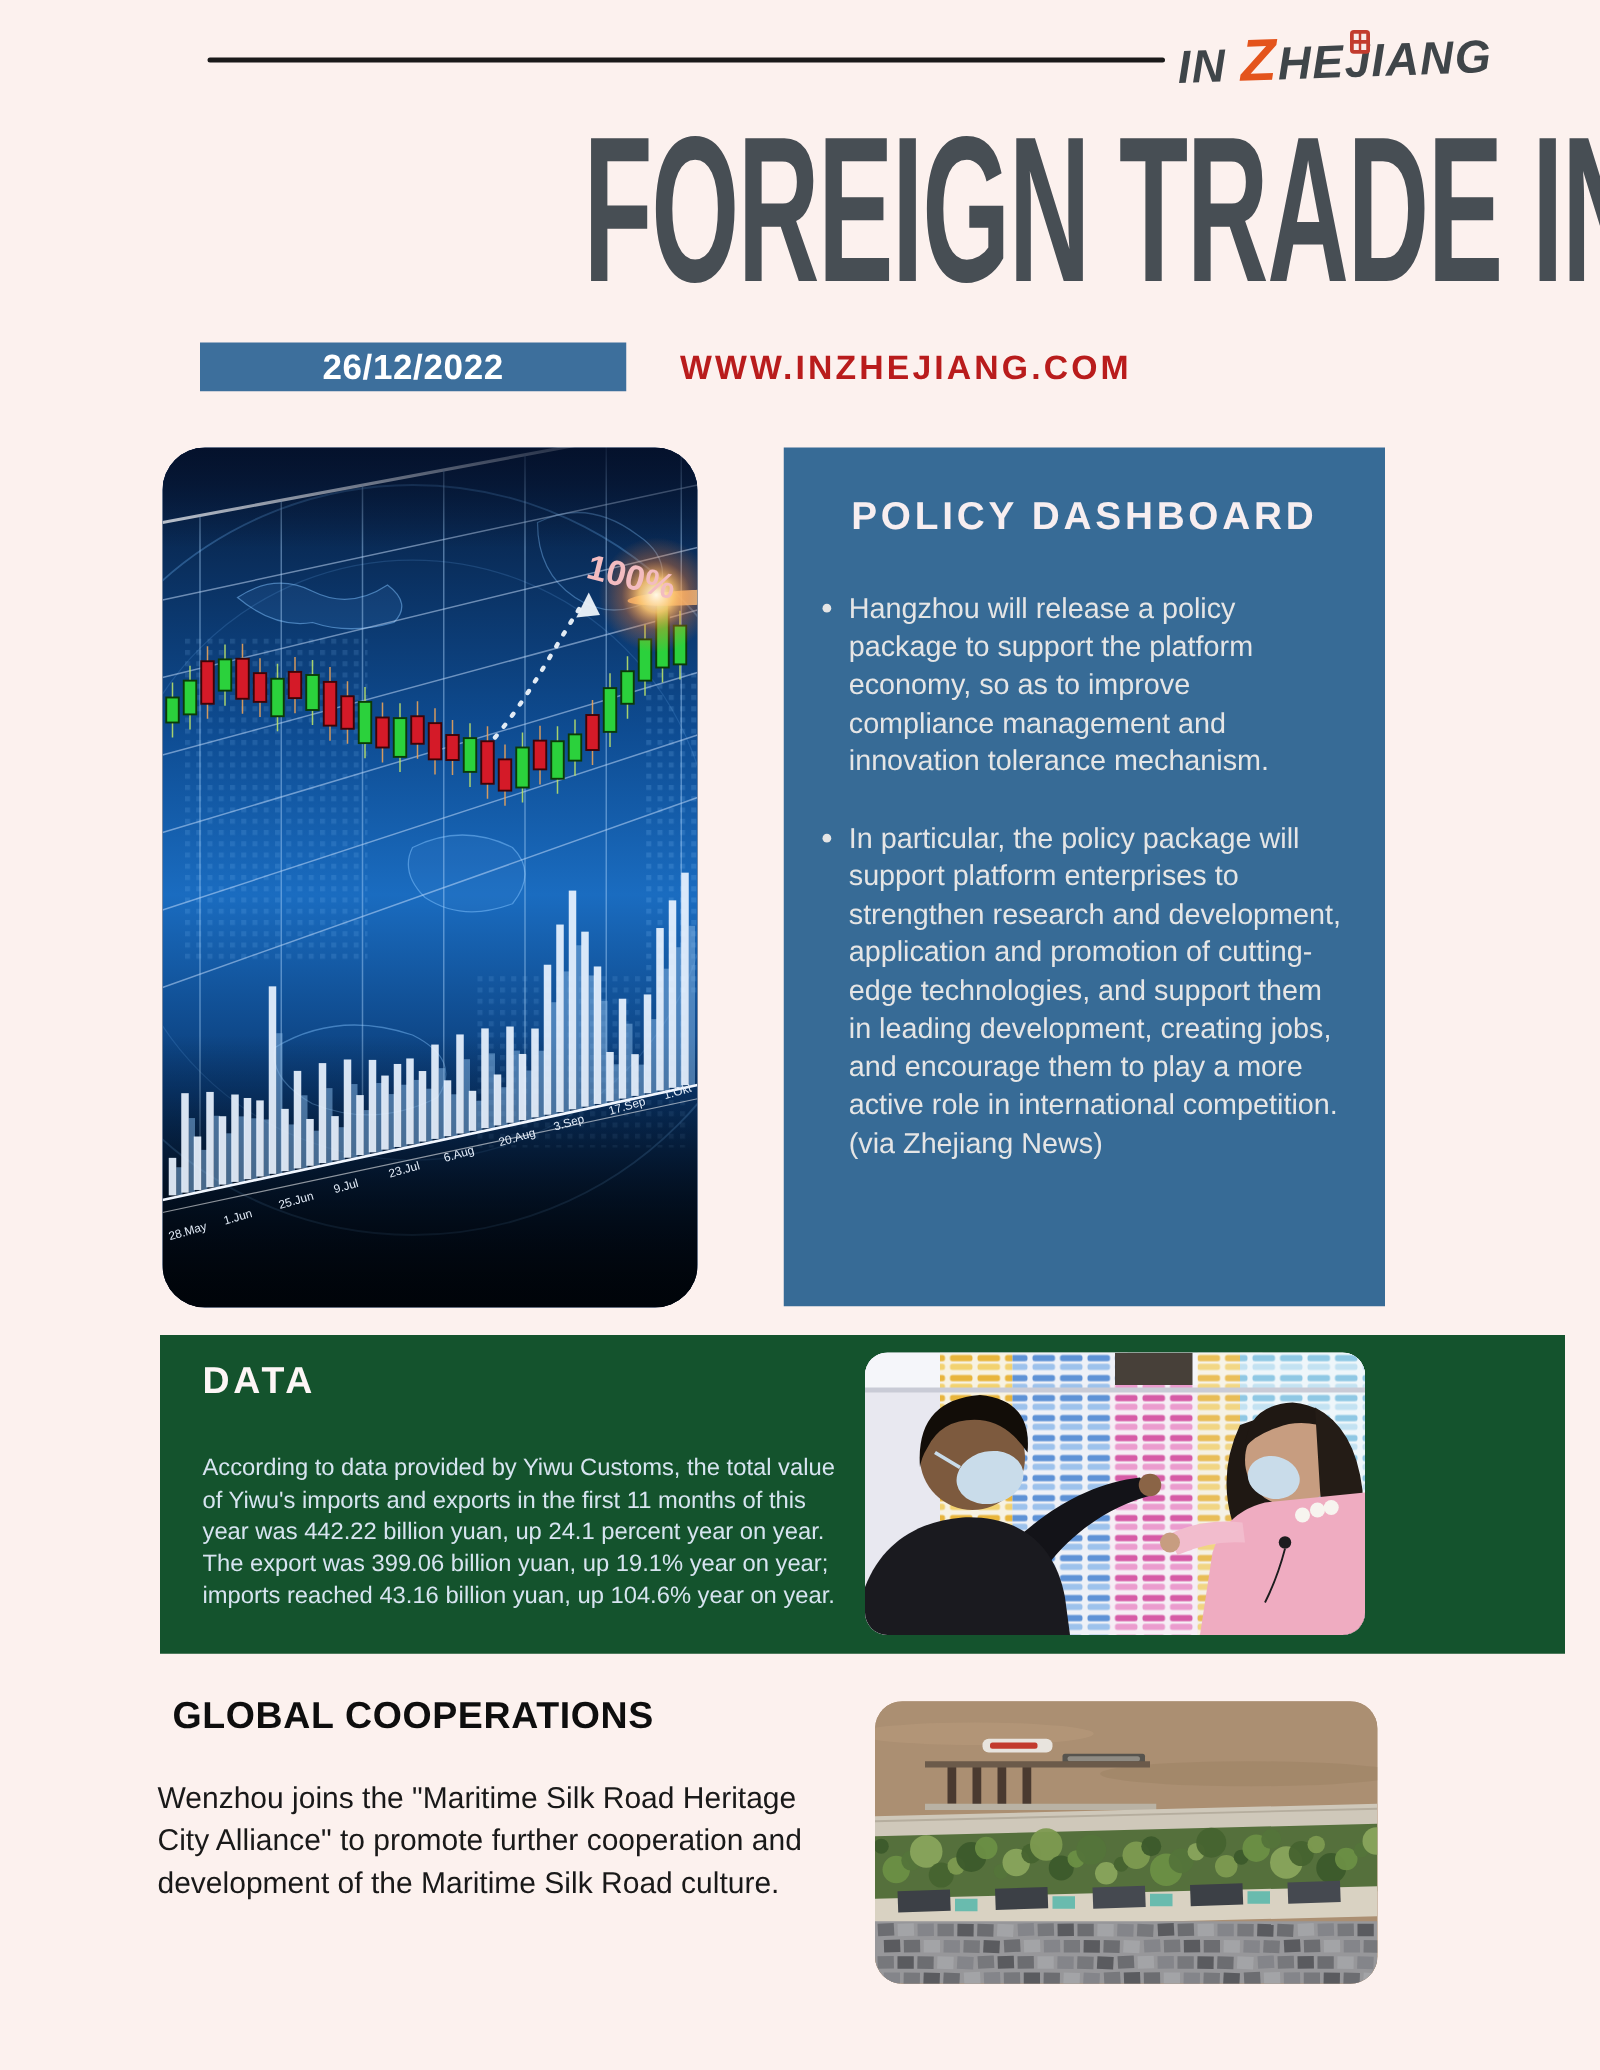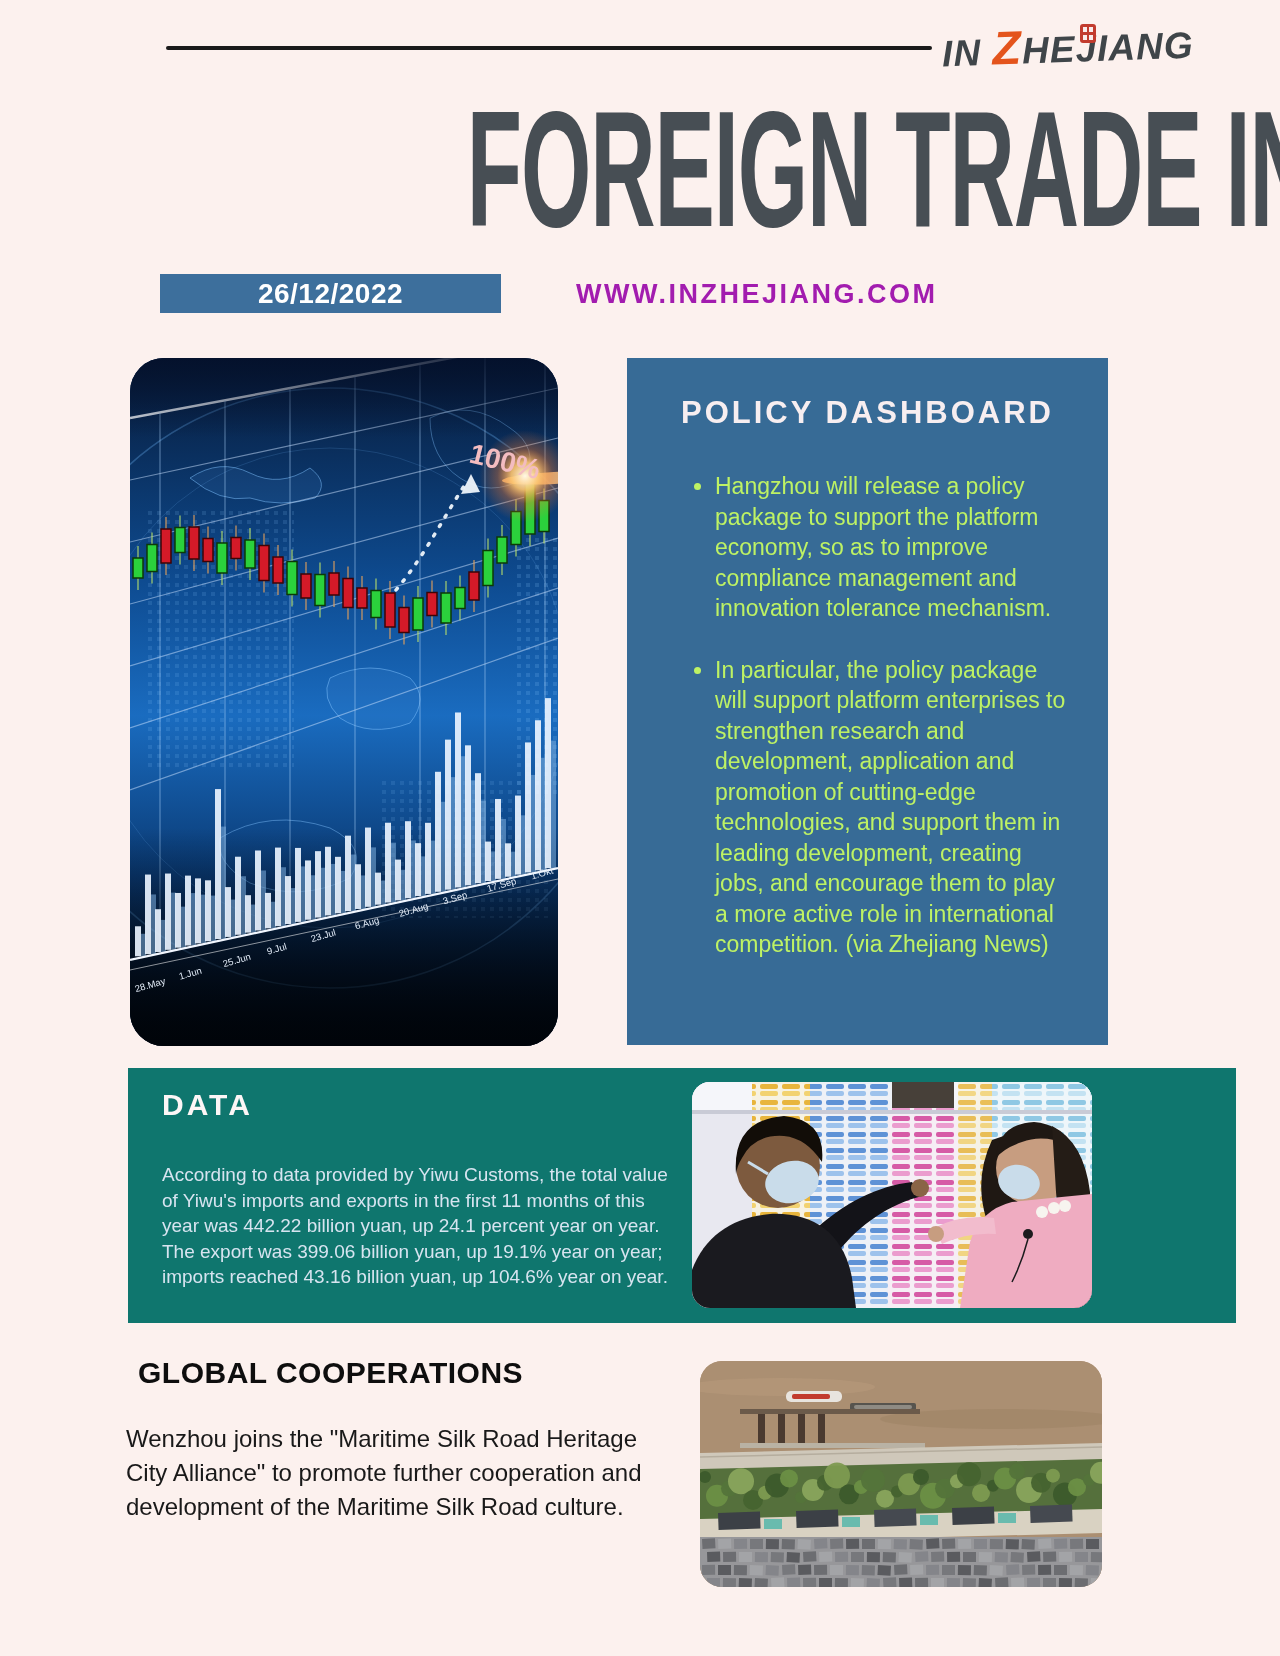--- a/index.html
+++ b/index.html
@@ -19,33 +19,33 @@
       linear-gradient(#fff,#fff) right top/4px 5px no-repeat,
       linear-gradient(#fff,#fff) left bottom/4px 5px no-repeat,
       linear-gradient(#fff,#fff) right bottom/4px 5px no-repeat;
     opacity:.9; }
   .title-wrap { position:absolute; top:96px; left:0; width:1280px; text-align:center; }
   .title { display:inline-block; font-size:166px; line-height:146px; font-weight:bold; color:#474e54;
            transform:scaleX(.545); transform-origin:50% 50%; white-space:nowrap; letter-spacing:-2px; }
   .date-badge { position:absolute; left:160px; top:274px; width:341px; height:39px; background:#3d6f9c;
                 display:flex; align-items:center; justify-content:center; color:#ffffff;
                 font-size:28px; font-weight:700; letter-spacing:.5px; }
-  .website { position:absolute; left:576px; top:279px; font-size:27px; font-weight:bold; letter-spacing:2.5px; color:#a21caf; }
+  .website { position:absolute; left:544px; top:279px; font-size:27px; font-weight:bold; letter-spacing:2.5px; color:#b91c1c; }
 
   
   .stock-figure { position:absolute; left:130px; top:358px; width:428px; height:688px;
                   border-radius:34px; overflow:hidden; background:#0a2a55; }
   .stock-figure svg { display:block; width:428px; height:688px; }
   .policy-panel { position:absolute; left:627px; top:358px; width:481px; height:687px; background:#376b96; }
   .policy-heading { margin:37px 0 0 0; text-align:center; font-size:31px; font-weight:600; letter-spacing:3px; color:#f7eef0; }
-  .policy-list { margin:40px 34px 0 0; padding-left:88px; color:#bef264; font-size:23px; line-height:30.5px; }
+  .policy-list { margin:40px 34px 0 0; padding-left:52px; color:#e5e5e5; font-size:23px; line-height:30.5px; }
   .policy-list li { margin-bottom:31px; }
 
   
-  .data-panel { position:absolute; left:128px; top:1068px; width:1108px; height:255px; background:#0f766e; }
+  .data-panel { position:absolute; left:128px; top:1068px; width:1108px; height:255px; background:#14532d;padding-left:16px; }
   .data-heading { position:absolute; left:34px; top:20px; font-size:30px; font-weight:600; letter-spacing:3px; color:#fdf6f6; }
   .data-body { position:absolute; left:34px; top:74px; width:514px; font-size:19px; line-height:25.5px; color:#d7e4f0;margin-top:20px; }
   .market-figure { position:absolute; left:564px; top:14px; width:400px; height:226px;
                    border-radius:18px; overflow:hidden; background:#e9e9f0; }
   .market-figure svg { display:block; width:400px; height:226px; }
 
   
   .global-heading { position:absolute; left:138px; top:1356px; font-size:30px; font-weight:bold; letter-spacing:.5px; color:#0e0e0e; }
   .global-body { position:absolute; left:126px; top:1422px; width:532px; font-size:24px; line-height:34px; color:#191919; }
   .aerial-figure { position:absolute; left:700px; top:1361px; width:402px; height:226px;

